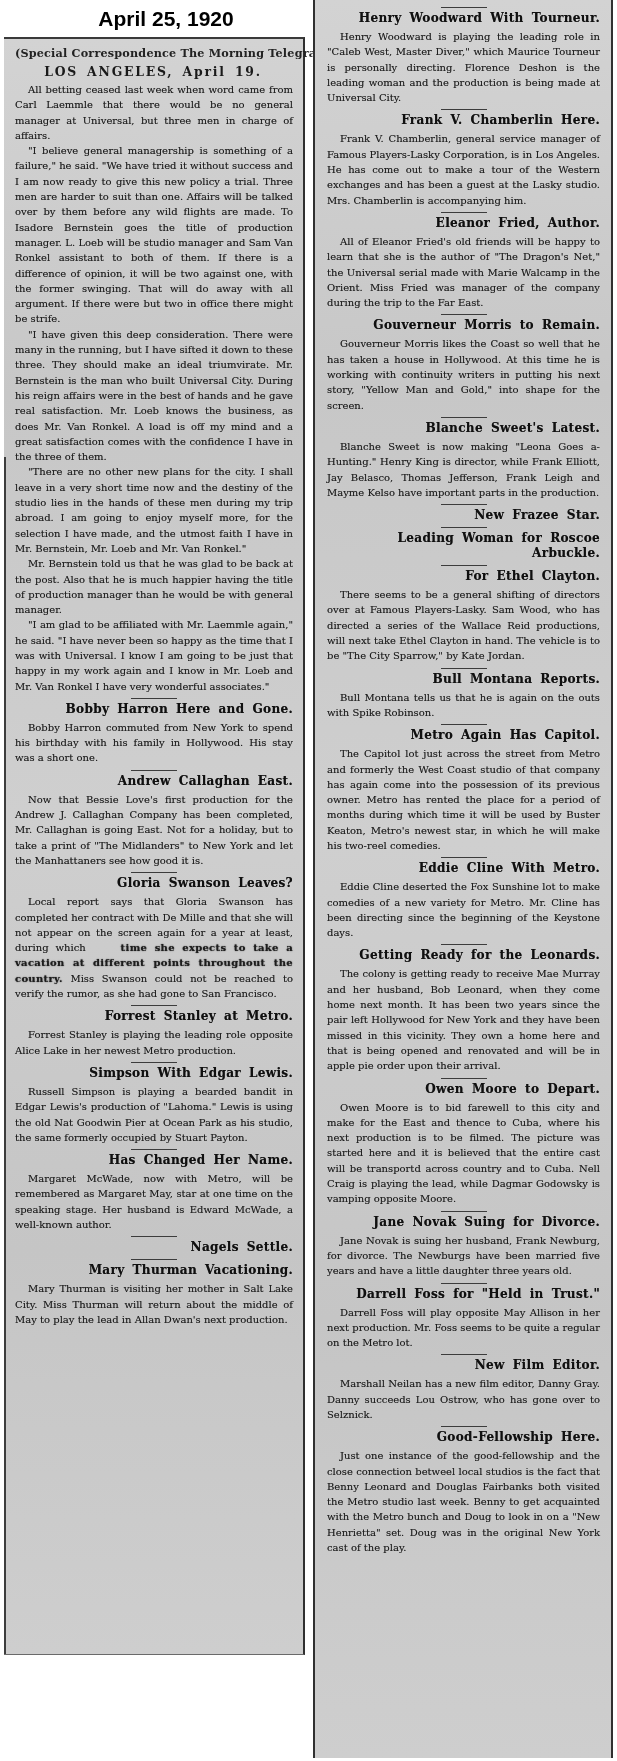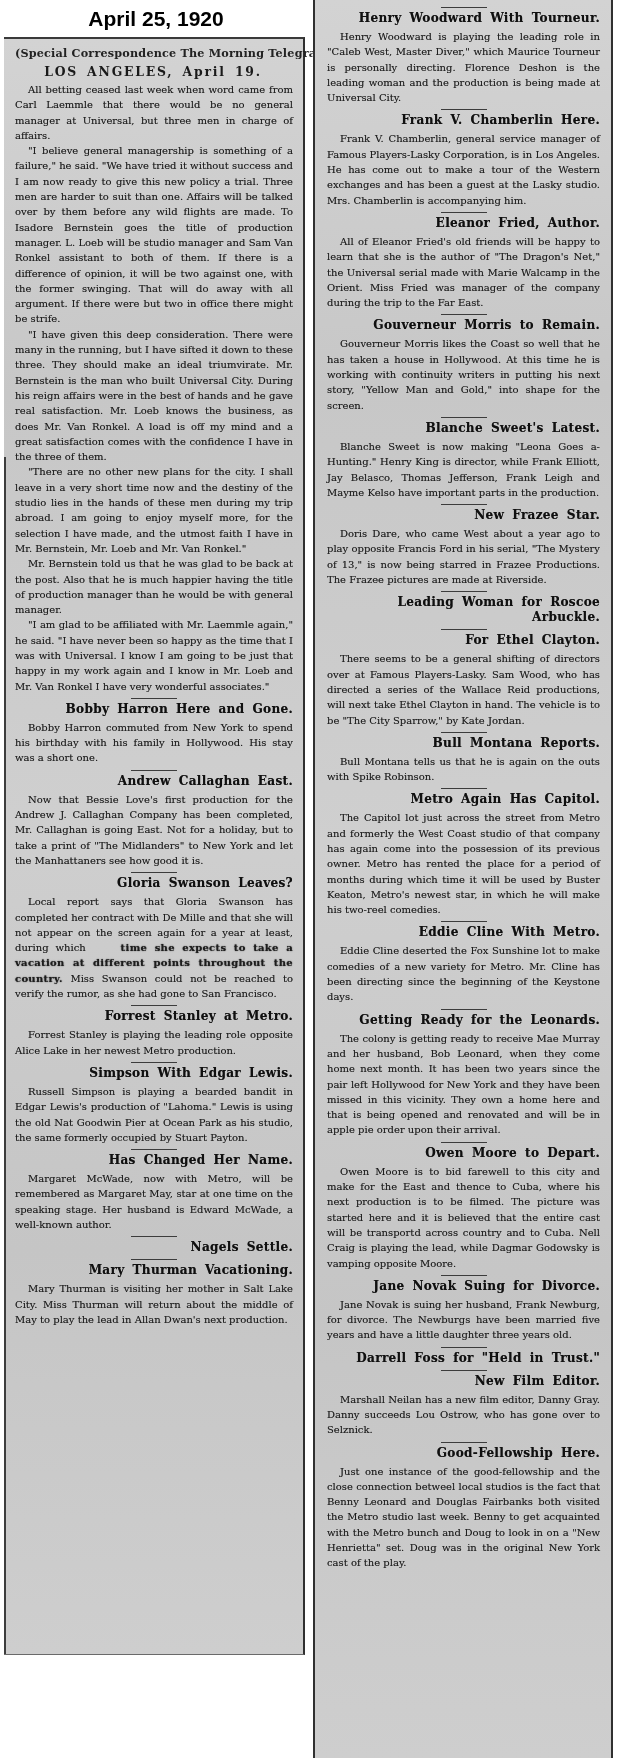--- a/index.html
+++ b/index.html
@@ -1,18 +1,18 @@
 <!DOCTYPE html>
 <html><head>
 <meta charset="utf-8">
 <style>
   html,body{margin:0;padding:0;background:#ffffff;}
   #canvas{position:relative;width:617px;height:1761px;background:#ffffff;overflow:hidden;
           font-family:"DejaVu Serif", serif;}
-  .page-title{position:absolute;top:7px;left:2px;width:308px;text-align:center;
+  .page-title{position:absolute;top:7px;left:12px;width:308px;text-align:center;
           font-family:"Liberation Sans", sans-serif;font-weight:bold;font-size:21px;color:#000;}
   .clipping{position:absolute;background:linear-gradient(180deg,#d3d3d3 0%,#c7c7c7 22%,#cfcfcf 48%,#c5c5c5 75%,#cecece 100%);
           color:#1c1c1c;box-sizing:border-box;}
   .clip-left{left:4px;top:37px;width:301px;min-height:1618px;
           border-top:2px solid #3a3a3a;border-right:2px solid #303030;border-bottom:1px solid #6a6a6a;
           padding:7px 10px 10px 11px;}
   .clip-left::after{content:"";position:absolute;left:0;top:418px;bottom:0;width:2px;background:#3d3d3d;}
   .clip-right{left:313px;top:0;width:300px;min-height:1758px;
           border-left:2px solid #303030;border-right:2px solid #303030;
           padding:3px 11px 8px 12px;}
@@ -84,21 +84,20 @@
         <h3 class="sec-heading">Eleanor Fried, Author.</h3>
         <p class="body-par">All of Eleanor Fried's old friends will be happy to learn that she is the author of "The Dragon's Net," the Universal serial made with Marie Walcamp in the Orient. Miss Fried was manager of the company during the trip to the Far East.</p>
         <div class="divider"></div>
         <h3 class="sec-heading">Gouverneur Morris to Remain.</h3>
         <p class="body-par">Gouverneur Morris likes the Coast so well that he has taken a house in Hollywood. At this time he is working with continuity writers in putting his next story, "Yellow Man and Gold," into shape for the screen.</p>
         <div class="divider"></div>
         <h3 class="sec-heading">Blanche Sweet's Latest.</h3>
         <p class="body-par">Blanche Sweet is now making "Leona Goes a-Hunting." Henry King is director, while Frank Elliott, Jay Belasco, Thomas Jefferson, Frank Leigh and Mayme Kelso have important parts in the production.</p>
         <div class="divider"></div>
         <h3 class="sec-heading">New Frazee Star.</h3>
-        <p class="body-par">Doris Dare, who came West about a year ago to play opposite Francis Ford in his serial, "The Mystery of 13," is now being starred in Frazee Productions. The Frazee pictures are made at Riverside.</p>
         <div class="divider"></div>
         <h3 class="sec-heading">Leading Woman for Roscoe Arbuckle.</h3>
         <div class="divider"></div>
         <h3 class="sec-heading">For Ethel Clayton.</h3>
         <p class="body-par">There seems to be a general shifting of directors over at Famous Players-Lasky. Sam Wood, who has directed a series of the Wallace Reid productions, will next take Ethel Clayton in hand. The vehicle is to be "The City Sparrow," by Kate Jordan.</p>
         <div class="divider"></div>
         <h3 class="sec-heading">Bull Montana Reports.</h3>
         <p class="body-par">Bull Montana tells us that he is again on the outs with Spike Robinson.</p>
         <div class="divider"></div>
         <h3 class="sec-heading">Metro Again Has Capitol.</h3>
@@ -110,20 +109,21 @@
         <h3 class="sec-heading">Getting Ready for the Leonards.</h3>
         <p class="body-par">The colony is getting ready to receive Mae Murray and her husband, Bob Leonard, when they come home next month. It has been two years since the pair left Hollywood for New York and they have been missed in this vicinity. They own a home here and that is being opened and renovated and will be in apple pie order upon their arrival.</p>
         <div class="divider"></div>
         <h3 class="sec-heading">Owen Moore to Depart.</h3>
         <p class="body-par">Owen Moore is to bid farewell to this city and make for the East and thence to Cuba, where his next production is to be filmed. The picture was started here and it is believed that the entire cast will be transportd across country and to Cuba. Nell Craig is playing the lead, while Dagmar Godowsky is vamping opposite Moore.</p>
         <div class="divider"></div>
         <h3 class="sec-heading">Jane Novak Suing for Divorce.</h3>
         <p class="body-par">Jane Novak is suing her husband, Frank Newburg, for divorce. The Newburgs have been married five years and have a little daughter three years old.</p>
         <div class="divider"></div>
         <h3 class="sec-heading">Darrell Foss for "Held in Trust."</h3>
+        <p class="body-par">Darrell Foss will play opposite May Allison in her next production. Mr. Foss seems to be quite a regular on the Metro lot.</p>
         <div class="divider"></div>
         <h3 class="sec-heading">New Film Editor.</h3>
         <p class="body-par">Marshall Neilan has a new film editor, Danny Gray. Danny succeeds Lou Ostrow, who has gone over to Selznick.</p>
         <div class="divider"></div>
         <h3 class="sec-heading">Good-Fellowship Here.</h3>
         <p class="body-par">Just one instance of the good-fellowship and the close connection betweel local studios is the fact that Benny Leonard and Douglas Fairbanks both visited the Metro studio last week. Benny to get acquainted with the Metro bunch and Doug to look in on a "New Henrietta" set. Doug was in the original New York cast of the play.</p>
       </div>
 
   </div>
 </div>

